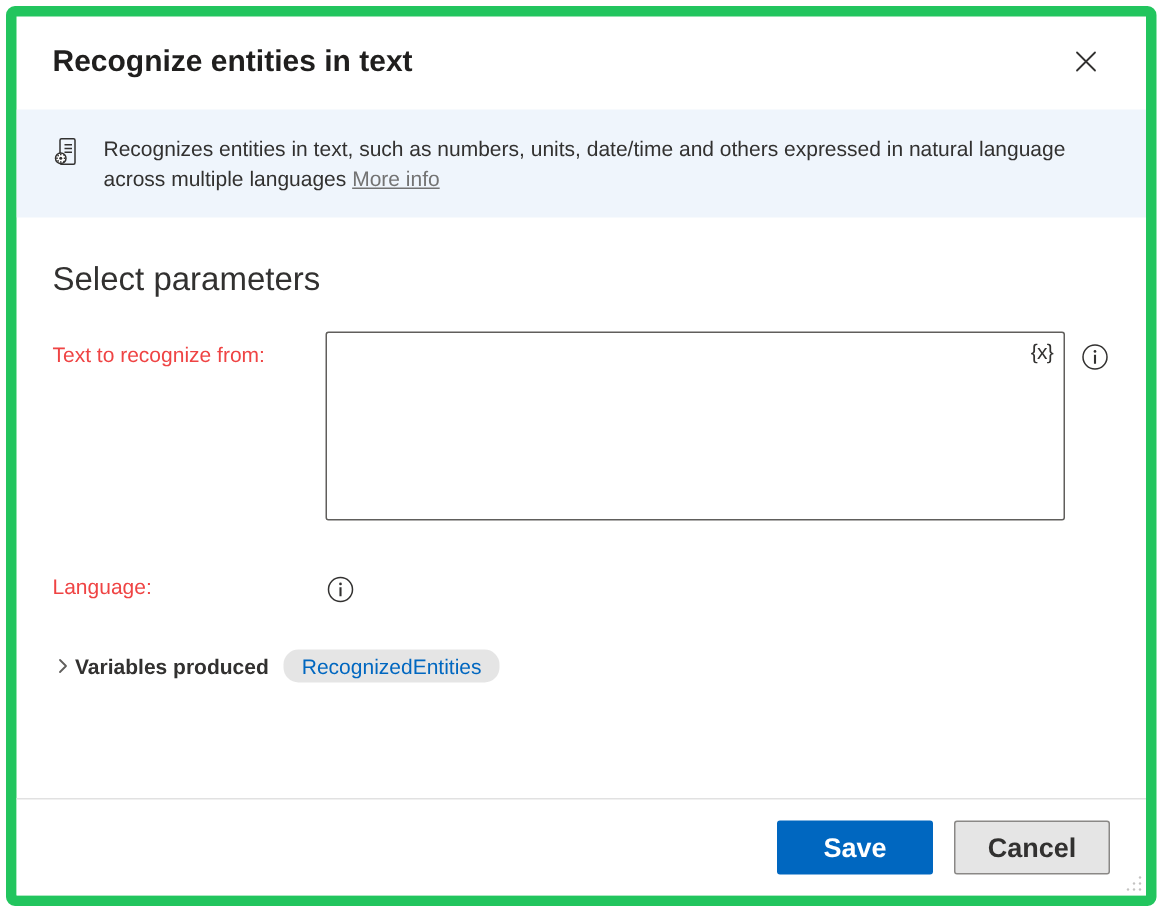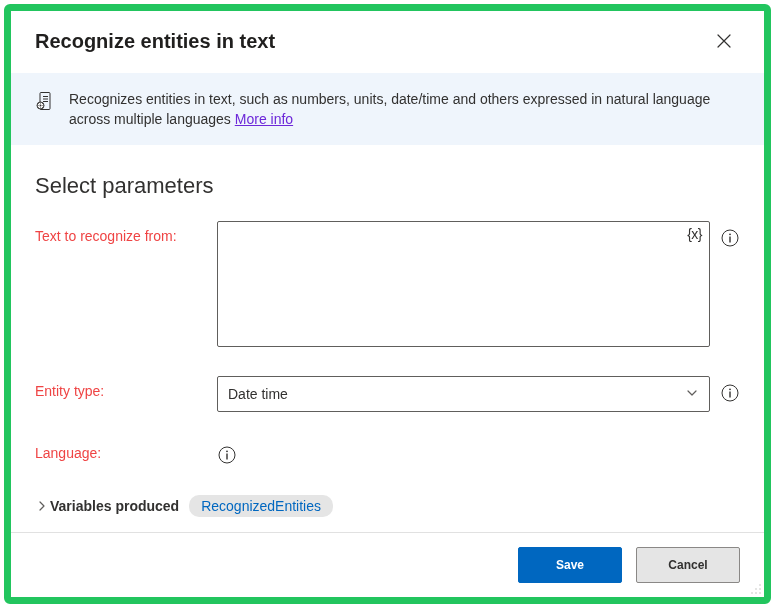--- a/index.html
+++ b/index.html
@@ -52,21 +52,21 @@
       flex: 0 0 20px;
       margin-top: 2px;
       color: #323130;
     }
     .info-banner .text {
       flex: 1;
       line-height: 20px;
       color: #323130;
     }
     .info-banner a {
-      color: #6d28d9;
+      color: #737373;
       text-decoration: underline;
       cursor: pointer;
     }
 
     .body {
       padding: 28px 24px 12px 24px;
       flex: 1;
       overflow: auto;
     }
     .section-title {
@@ -168,21 +168,21 @@
       display: flex;
       justify-content: flex-end;
       gap: 14px;
       padding: 14px 24px;
       background: #fff;
     }
     .btn {
       min-width: 104px;
       height: 36px;
       border-radius: 2px;
-      font-size: 12px;
+      font-size: 18px;
       font-weight: 600;
       display: inline-flex;
       align-items: center;
       justify-content: center;
       cursor: pointer;
       border: 1px solid transparent;
     }
     .btn-primary {
       background: #0067c0;
       border-color: #0067c0;
@@ -242,40 +242,20 @@
       </div>
       <div class="help-icon">
         <svg width="18" height="18" viewBox="0 0 18 18">
             <circle cx="9" cy="9" r="8" fill="none" stroke="currentColor" stroke-width="1"></circle>
             <circle cx="9" cy="5.3" r="0.9" fill="currentColor"></circle>
             <rect x="8.3" y="7.5" width="1.4" height="6" fill="currentColor"></rect>
           </svg>
       </div>
     </div>
 
-    <div class="param-row">
-      <div class="param-label">Entity type:</div>
-      <div class="param-control">
-        <div class="select">
-          <span class="value">Date time</span>
-          <span class="chev">
-            <svg width="14" height="14" viewBox="0 0 14 14">
-                <path d="M3 5 L7 9 L11 5" fill="none" stroke="currentColor" stroke-width="1.2" stroke-linecap="round" stroke-linejoin="round"></path>
-              </svg>
-          </span>
-        </div>
-      </div>
-      <div class="help-icon">
-        <svg width="18" height="18" viewBox="0 0 18 18">
-            <circle cx="9" cy="9" r="8" fill="none" stroke="currentColor" stroke-width="1"></circle>
-            <circle cx="9" cy="5.3" r="0.9" fill="currentColor"></circle>
-            <rect x="8.3" y="7.5" width="1.4" height="6" fill="currentColor"></rect>
-          </svg>
-      </div>
-    </div>
 
     <div class="param-row">
       <div class="param-label">Language:</div>
       <div class="help-icon">
         <svg width="18" height="18" viewBox="0 0 18 18">
             <circle cx="9" cy="9" r="8" fill="none" stroke="currentColor" stroke-width="1"></circle>
             <circle cx="9" cy="5.3" r="0.9" fill="currentColor"></circle>
             <rect x="8.3" y="7.5" width="1.4" height="6" fill="currentColor"></rect>
           </svg>
       </div>

